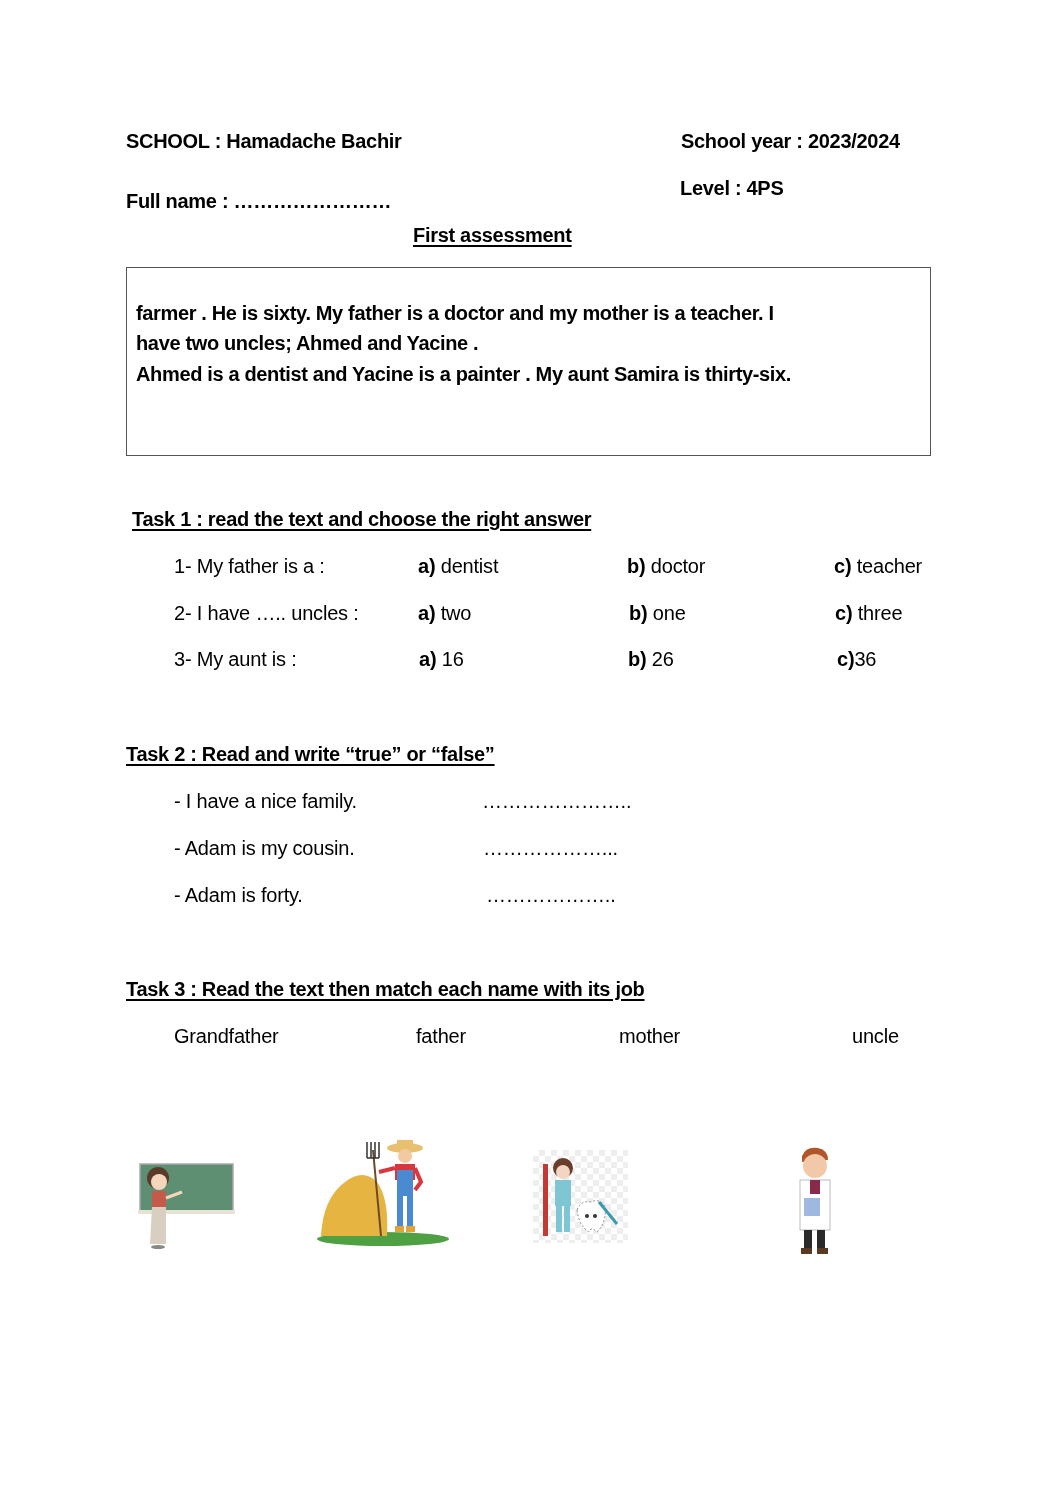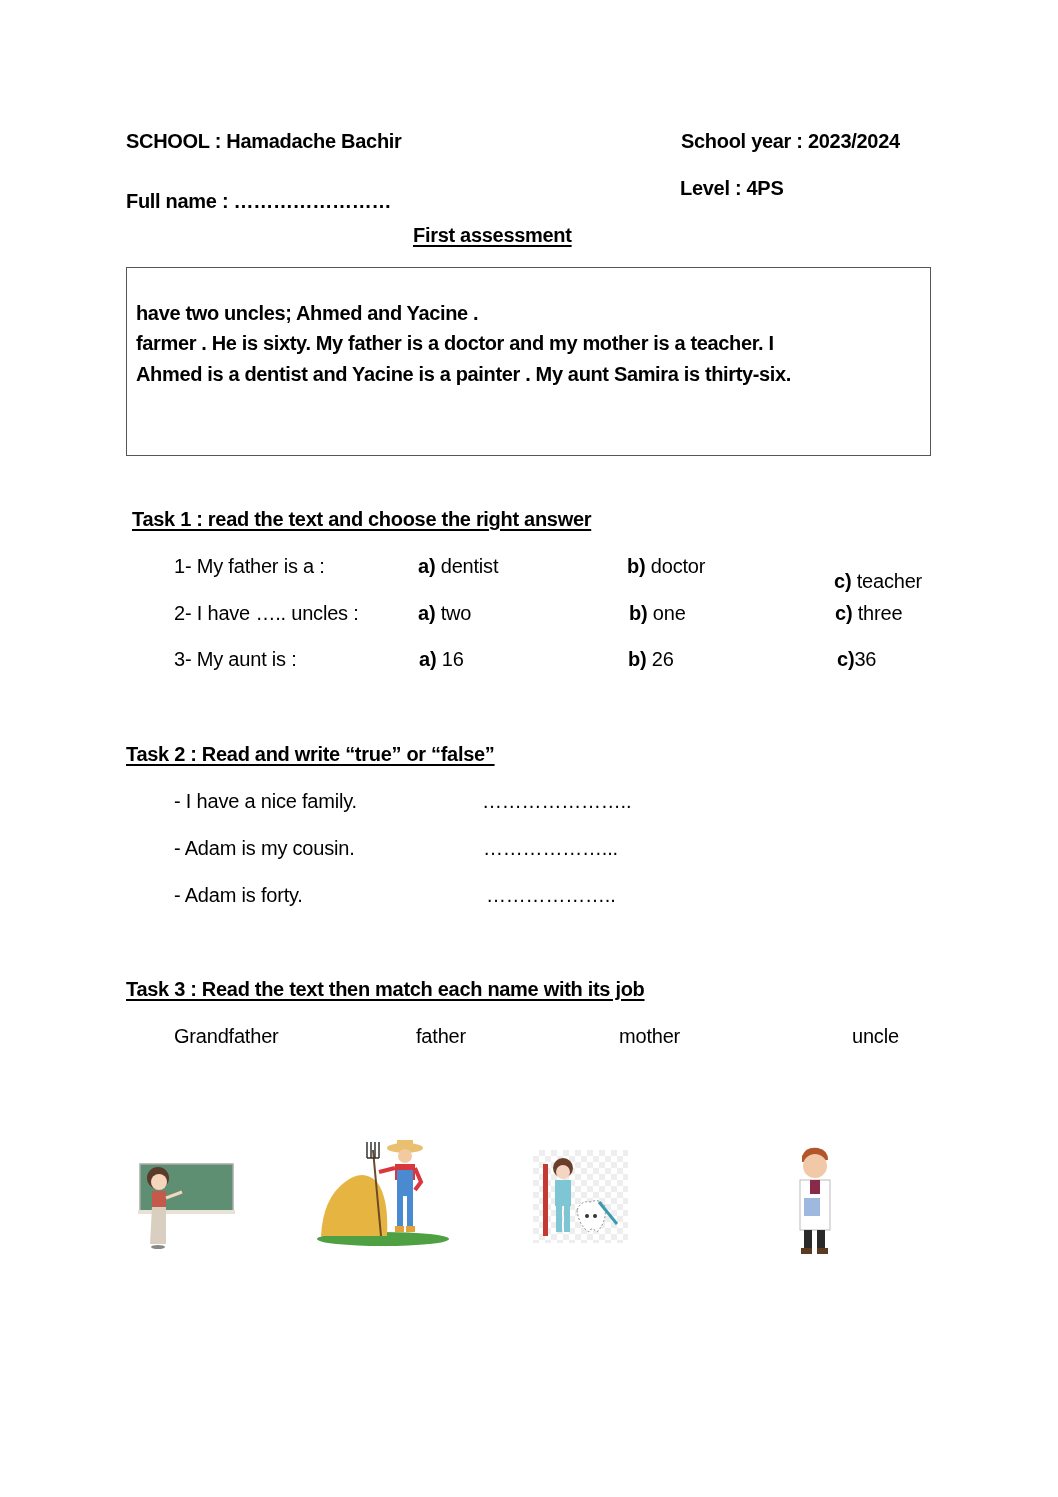--- a/index.html
+++ b/index.html
@@ -22,32 +22,32 @@
 <body>
 
 <div class="abs hdr" style="left:126px; top:130px;">SCHOOL : Hamadache Bachir</div>
 <div class="abs hdr" style="left:681px; top:130px;">School year : 2023/2024</div>
 <div class="abs hdr" style="left:126px; top:190px;">Full name : ……………………</div>
 <div class="abs hdr" style="left:680px; top:177px;">Level : 4PS</div>
 <div class="abs hdr u" style="left:413px; top:224px;">First assessment</div>
 
 <div class="passage-box"></div>
 <div class="abs passage">
+  <p>farmer . He is sixty.   My father is a doctor and my mother is a teacher. I</p>
   <p>have two uncles; Ahmed and Yacine .</p>
-  <p>farmer . He is sixty.   My father is a doctor and my mother is a teacher. I</p>
   <p>Ahmed is a dentist and Yacine is a painter . My aunt Samira is thirty-six.</p>
 </div>
 
 <div class="abs hdr u" style="left:132px; top:508px;">Task 1 : read the text and choose the right answer</div>
 
 <div>
   <div class="abs reg" style="left:126px; top:555px;">1- My father is a :</div>
   <div class="abs reg" style="left:370px; top:555px;"><span class="opt-letter">a)</span><span> dentist</span></div>
   <div class="abs reg" style="left:579px; top:555px;"><span class="opt-letter">b)</span><span> doctor</span></div>
-  <div class="abs reg" style="left:786px; top:570px;"><span class="opt-letter">c)</span><span> teacher</span></div>
+  <div class="abs reg" style="left:786px; top:555px;"><span class="opt-letter">c)</span><span> teacher</span></div>
 </div>
 
 <div>
   <div class="abs reg" style="left:126px; top:602px;">2- I have ….. uncles :</div>
   <div class="abs reg" style="left:370px; top:602px;"><span class="opt-letter">a)</span><span> two</span></div>
   <div class="abs reg" style="left:581px; top:602px;"><span class="opt-letter">b)</span><span> one</span></div>
   <div class="abs reg" style="left:787px; top:602px;"><span class="opt-letter">c)</span><span> three</span></div>
 </div>
 
 <div>

